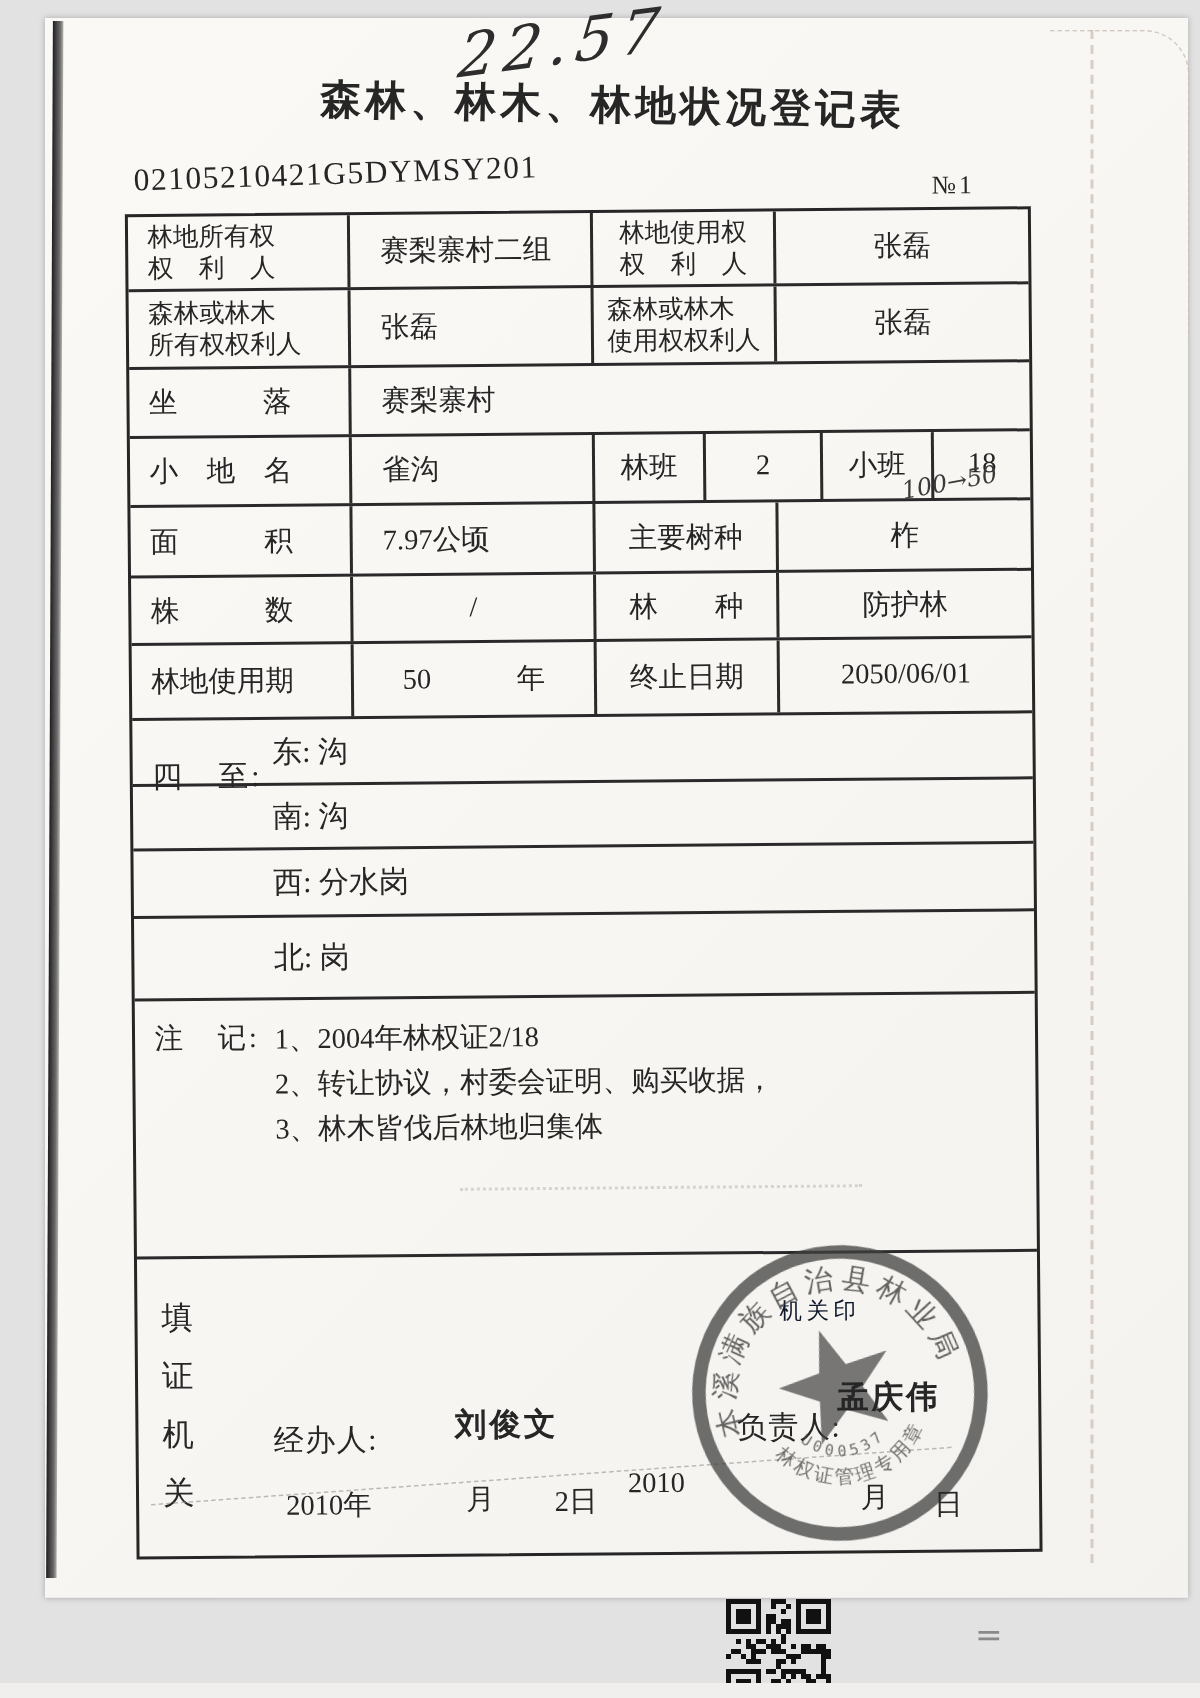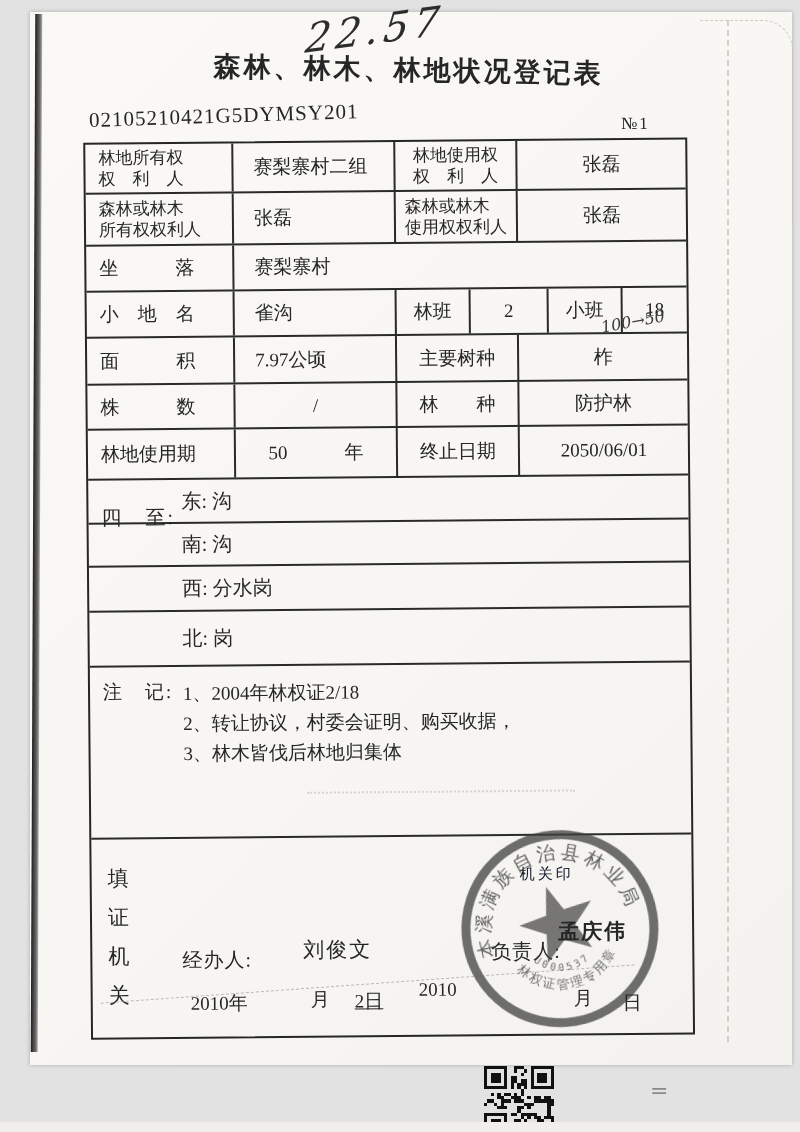--- a/index.html
+++ b/index.html
@@ -193,27 +193,27 @@
         <div>3、林木皆伐后林地归集体</div>
       </div>
     </div>
 
     <div class="footer-row trow last">
       <div class="org-vert preline">填
 证
 机
 关</div>
       <div class="f-label" style="left:90px;top:108px;">经办人:</div>
-      <div class="f-name" style="left:211px;top:98px;">刘俊文</div>
+      <div class="f-name" style="left:211px;top:98px;font-weight:bold;">刘俊文</div>
       <div class="f-label" style="left:356px;top:102px;z-index:3;margin-left:43px;">负责人:</div>
       <div class="f-name" style="left:466px;top:82px;z-index:5;font-weight:bold;">孟庆伟</div>
 
       <div class="date-part" style="left:98px;top:152px;font-family:Liberation Serif, serif;">2010年</div>
       <div class="date-part" style="left:218px;top:149px;">月</div>
-      <div class="date-part" style="left:262px;top:151px;text-decoration:underline;">2日</div>
+      <div class="date-part" style="left:277px;top:151px;">2日</div>
 
       <div class="date-part" style="left:326px;top:142px;z-index:3;text-align:right;">2010</div>
       <div class="date-part" style="left:481px;top:150px;z-index:5;">月</div>
       <div class="date-part" style="left:530px;top:155px;z-index:5;">日</div>
     </div>
   </div>
 
   <div class="annotation handwriting">100→50</div>
 
   <div class="stamp-inner-text">机关印</div>

